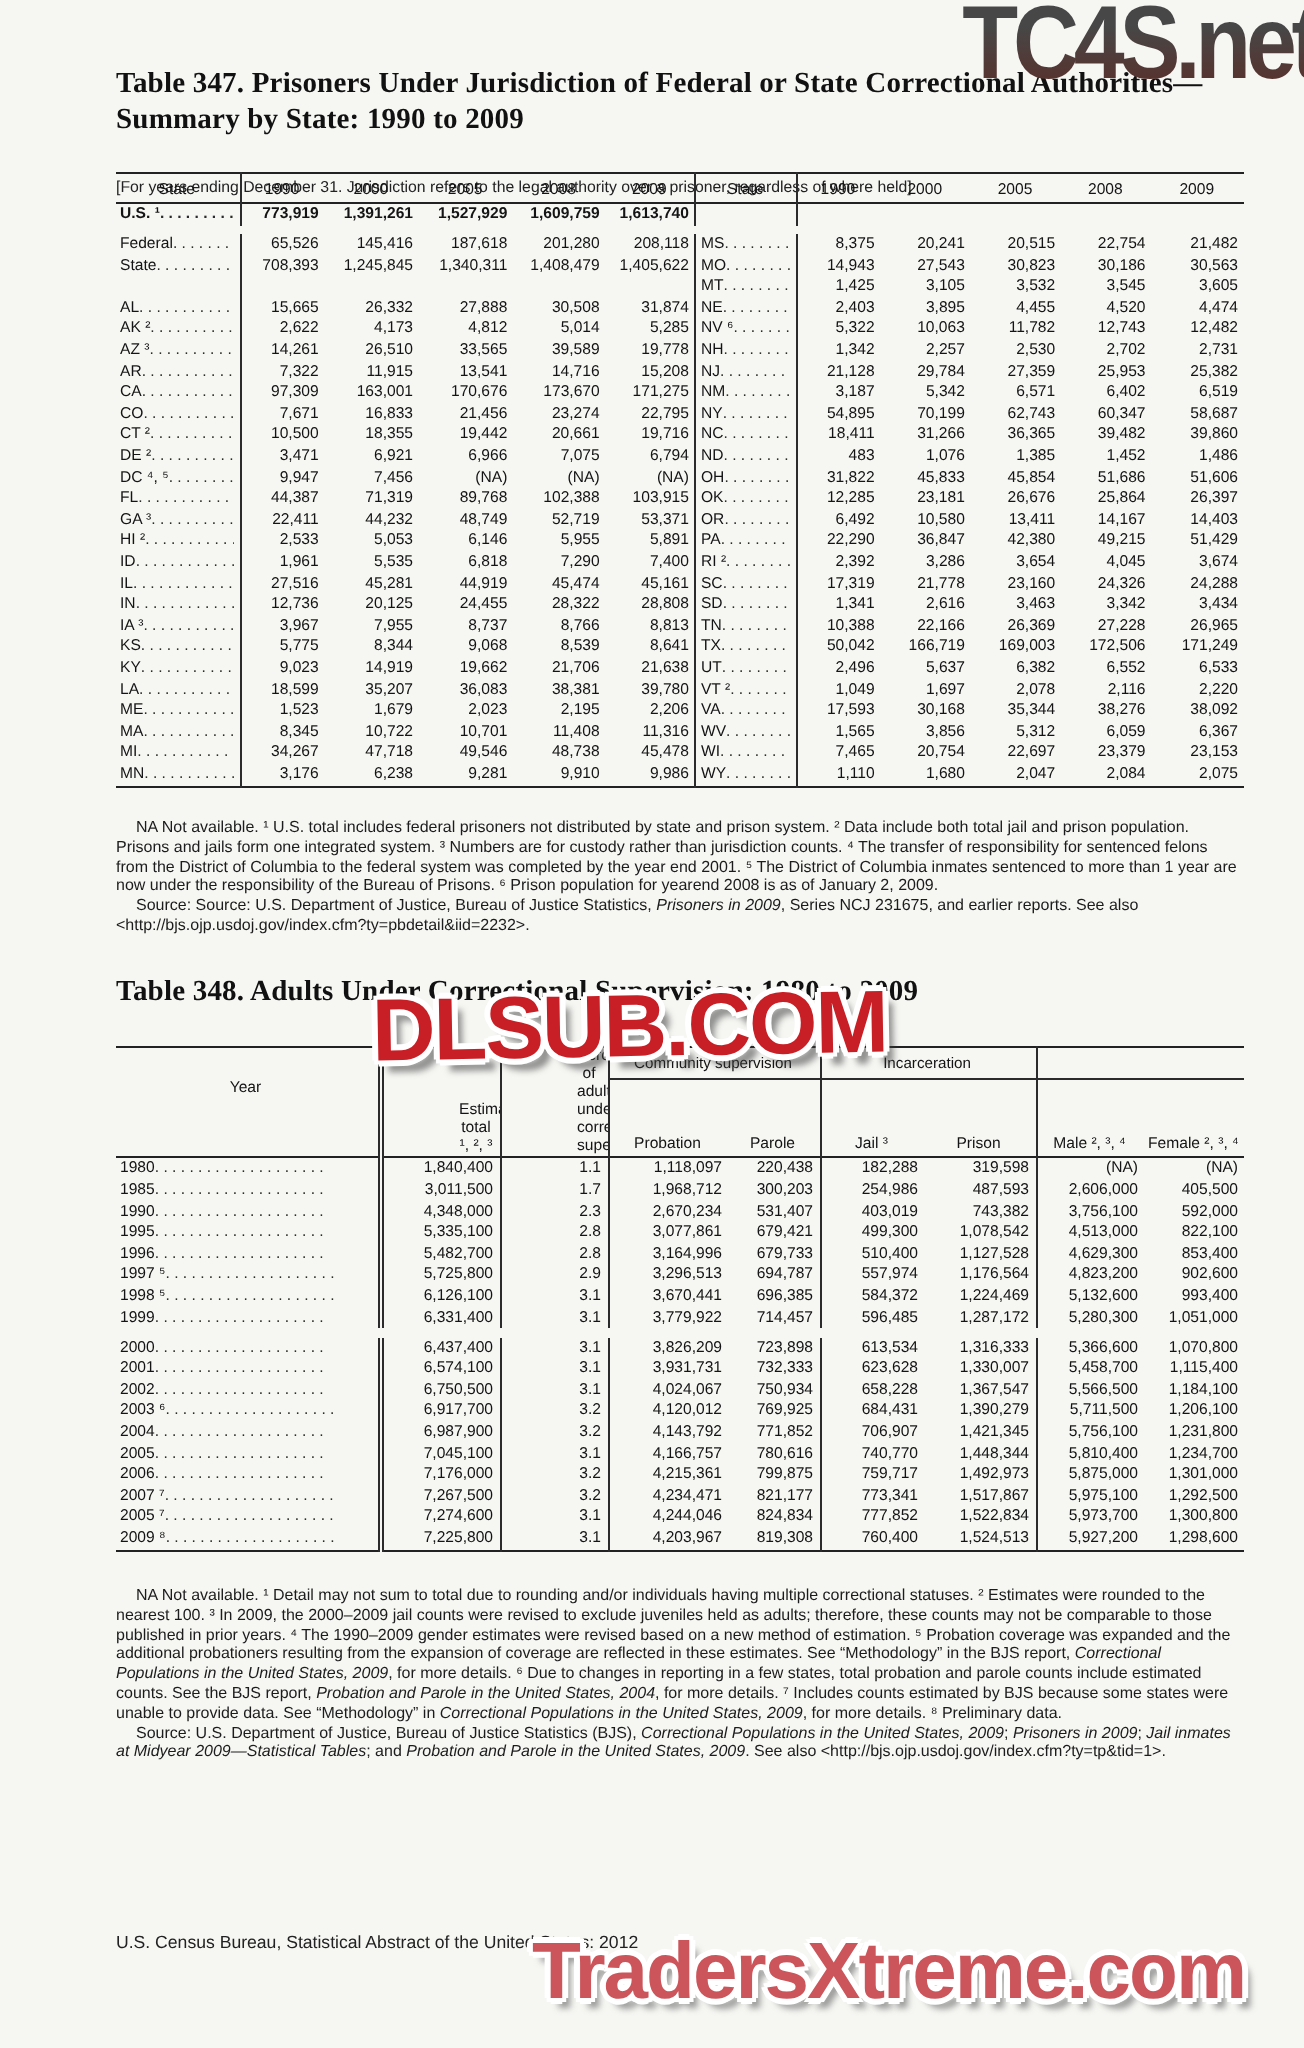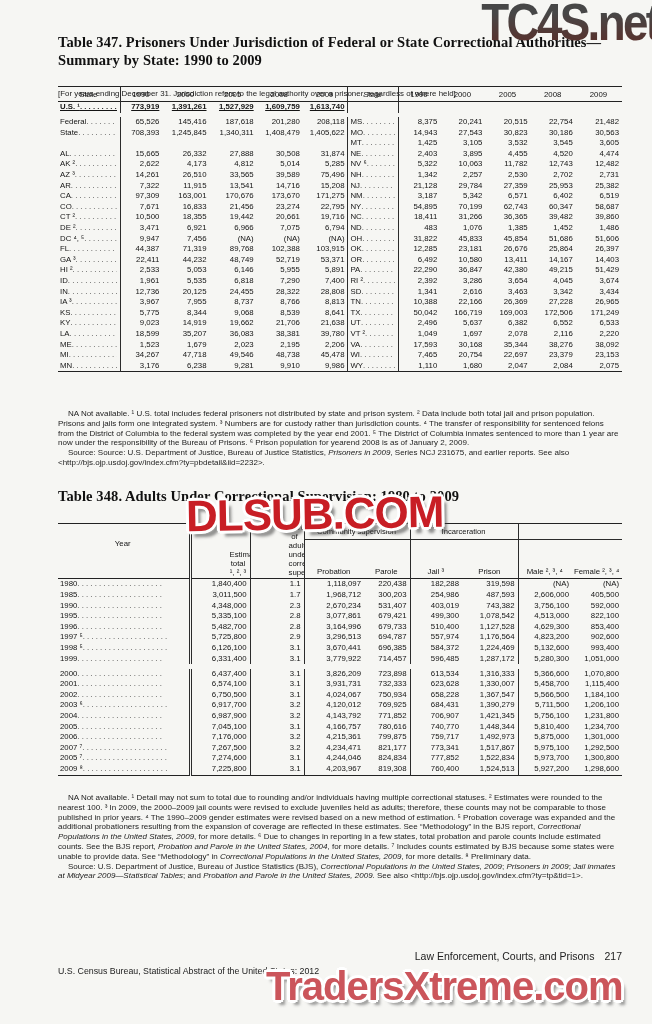--- a/index.html
+++ b/index.html
@@ -16,21 +16,21 @@
         font-size:7.8px;color:#141414;}
   th,td{padding:0 3px 0 2px;height:10.6px;line-height:10.6px;overflow:hidden;white-space:nowrap;}
   th{font-weight:400;text-align:center;vertical-align:bottom;font-size:7.8px;}
   td.num{text-align:right;}
   td.lab,th.lab{text-align:left;}
   .r{border-right:1px solid #2b2b2b;}
   .dr{border-right:3px double #2b2b2b;}
   thead{border-top:1.6px solid #222;border-bottom:1px solid #222;}
   tbody{border-bottom:1.6px solid #222;}
   tr.sp td{height:4.5px;line-height:4.5px;}
-  tr.bold td{font-weight:700;text-decoration:underline;}
+  tr.bold td{font-weight:700;}
 
   
   .lw{display:flex;overflow:hidden;white-space:nowrap;}
   .lbl{flex:0 0 auto;}
   .lw::after{content:" .\00a0.\00a0.\00a0.\00a0.\00a0.\00a0.\00a0.\00a0.\00a0.\00a0.\00a0.\00a0.\00a0.\00a0.\00a0.\00a0.\00a0.\00a0.\00a0.";
              flex:1;overflow:hidden;color:#2a2a2a;}
   .lw.nl::after{content:"";}
 
   
   #t348 thead th{vertical-align:bottom;padding-bottom:1px;}
@@ -246,21 +246,21 @@
         <tr>
           <td class="lab r">
             <div class="lw">
               <span class="lbl">AZ ³</span>
             </div>
           </td>
           <td class="num">14,261</td>
           <td class="num">26,510</td>
           <td class="num">33,565</td>
           <td class="num">39,589</td>
-          <td class="num r">75,496</td>
+          <td class="num r">19,778</td>
           <td class="lab r">
             <div class="lw">
               <span class="lbl">NH</span>
             </div>
           </td>
           <td class="num">1,342</td>
           <td class="num">2,257</td>
           <td class="num">2,530</td>
           <td class="num">2,702</td>
           <td class="num">2,731</td>
@@ -481,20 +481,42 @@
           </td>
           <td class="num">2,392</td>
           <td class="num">3,286</td>
           <td class="num">3,654</td>
           <td class="num">4,045</td>
           <td class="num">3,674</td>
         </tr>
         <tr>
           <td class="lab r">
             <div class="lw">
+              <span class="lbl">IL</span>
+            </div>
+          </td>
+          <td class="num">27,516</td>
+          <td class="num">45,281</td>
+          <td class="num">44,919</td>
+          <td class="num">45,474</td>
+          <td class="num r">45,161</td>
+          <td class="lab r">
+            <div class="lw">
+              <span class="lbl">SC</span>
+            </div>
+          </td>
+          <td class="num">17,319</td>
+          <td class="num">21,778</td>
+          <td class="num">23,160</td>
+          <td class="num">24,326</td>
+          <td class="num">24,288</td>
+        </tr>
+        <tr>
+          <td class="lab r">
+            <div class="lw">
               <span class="lbl">IN</span>
             </div>
           </td>
           <td class="num">12,736</td>
           <td class="num">20,125</td>
           <td class="num">24,455</td>
           <td class="num">28,322</td>
           <td class="num r">28,808</td>
           <td class="lab r">
             <div class="lw">
@@ -609,20 +631,42 @@
           <td class="lab r">
             <div class="lw">
               <span class="lbl">VA</span>
             </div>
           </td>
           <td class="num">17,593</td>
           <td class="num">30,168</td>
           <td class="num">35,344</td>
           <td class="num">38,276</td>
           <td class="num">38,092</td>
+        </tr>
+        <tr>
+          <td class="lab r">
+            <div class="lw">
+              <span class="lbl">MA</span>
+            </div>
+          </td>
+          <td class="num">8,345</td>
+          <td class="num">10,722</td>
+          <td class="num">10,701</td>
+          <td class="num">11,408</td>
+          <td class="num r">11,316</td>
+          <td class="lab r">
+            <div class="lw">
+              <span class="lbl">WV</span>
+            </div>
+          </td>
+          <td class="num">1,565</td>
+          <td class="num">3,856</td>
+          <td class="num">5,312</td>
+          <td class="num">6,059</td>
+          <td class="num">6,367</td>
         </tr>
         <tr>
           <td class="lab r">
             <div class="lw">
               <span class="lbl">MI</span>
             </div>
           </td>
           <td class="num">34,267</td>
           <td class="num">47,718</td>
           <td class="num">49,546</td>
@@ -976,22 +1020,19 @@
           <td class="num">1,298,600</td>
         </tr>
       </tbody>
   </table>
 
   <div class="notes" id="notes348" style="top:793px;">
       <p><span>NA Not available. ¹ Detail may not sum to total due to rounding and/or individuals having multiple correctional statuses. ² Estimates were rounded to the nearest 100. ³ In 2009, the 2000–2009 jail counts were revised to exclude juveniles held as adults; therefore, these counts may not be comparable to those published in prior years. ⁴ The 1990–2009 gender estimates were revised based on a new method of estimation. ⁵ Probation coverage was expanded and the additional probationers resulting from the expansion of coverage are reflected in these estimates. See “Methodology” in the BJS report, </span><em>Correctional Populations in the United States, 2009</em><span>, for more details. ⁶ Due to changes in reporting in a few states, total probation and parole counts include estimated counts. See the BJS report, </span><em>Probation and Parole in the United States, 2004</em><span>, for more details. ⁷ Includes counts estimated by BJS because some states were unable to provide data. See “Methodology” in </span><em>Correctional Populations in the United States, 2009</em><span>, for more details. ⁸ Preliminary data.</span></p>
       <p><span>Source: U.S. Department of Justice, Bureau of Justice Statistics (BJS), </span><em>Correctional Populations in the United States, 2009</em><span>; </span><em>Prisoners in 2009</em><span>;  </span><em>Jail inmates at Midyear 2009—Statistical Tables</em><span>; and </span><em>Probation and Parole in the United States, 2009</em><span>. See also &lt;http://bjs.ojp.usdoj.gov/index.cfm?ty=tp&amp;tid=1&gt;.</span></p>
     </div>
 
-  <div class="footer-section">
-    <span>Law Enforcement, Courts, and Prisons</span><span class="pg">217</span>
-  </div>
   <div class="footer-source">U.S. Census Bureau, Statistical Abstract of the United States: 2012</div>
 
   <div class="wm wm-top">TC4S.net</div>
   <div class="wm wm-mid">DLSUB.COM</div>
   <div class="wm wm-bot">TradersXtreme.com</div>
 
 </div>
 
 </body></html>

